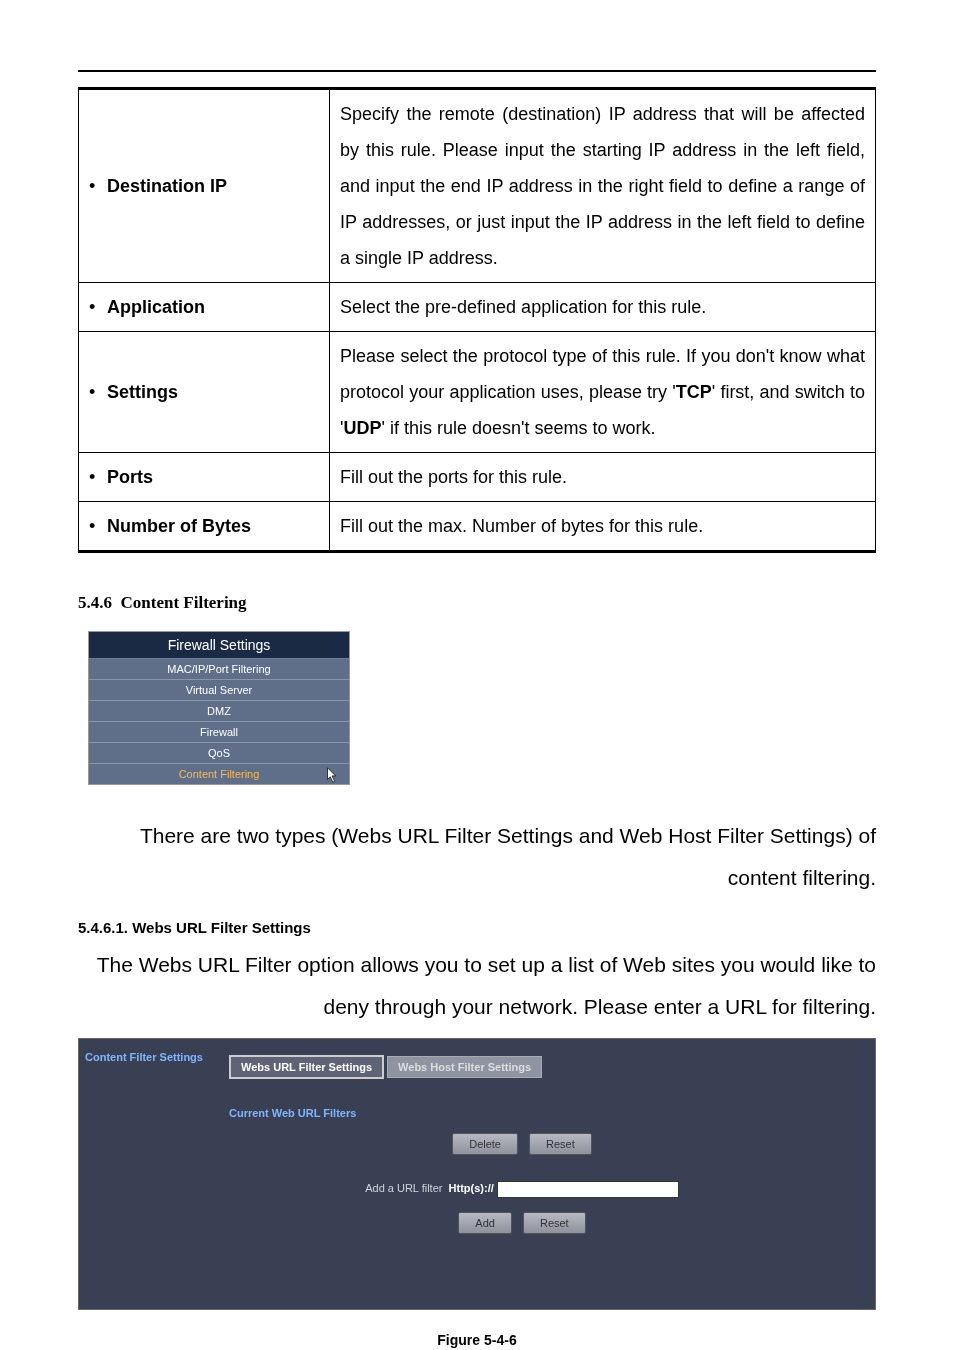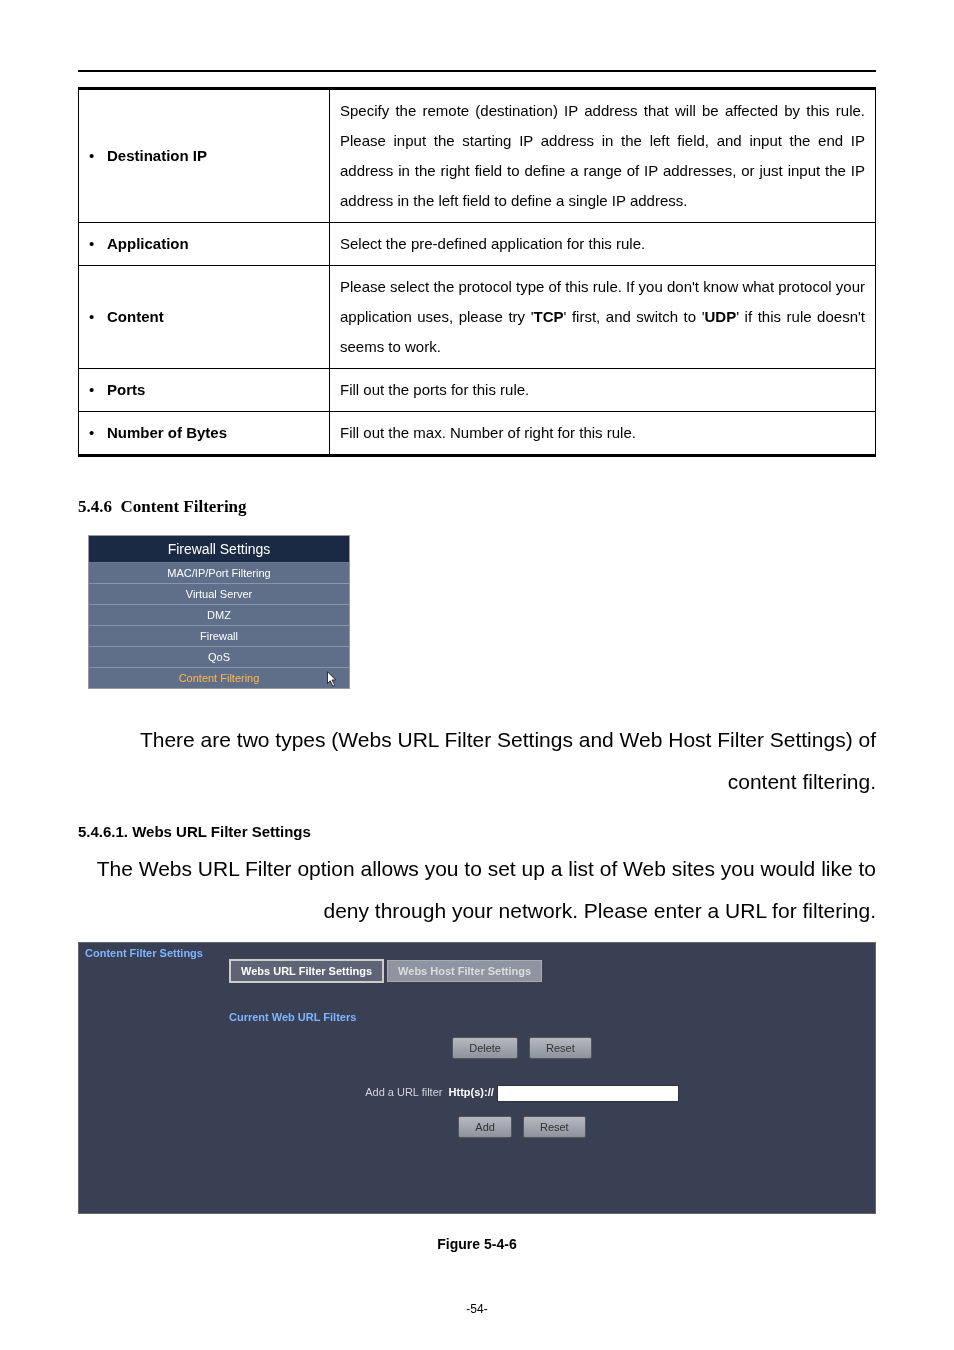--- a/index.html
+++ b/index.html
@@ -24,21 +24,21 @@
   
   table.def {
     border-collapse: collapse;
     width: 100%;
     margin: 0 0 40px 0;
   }
   table.def td {
     border: 1px solid #000;
     padding: 6px 10px;
     vertical-align: middle;
-    font-size: 15px;
+    font-size: 18px;
     line-height: 2.0;
   }
   table.def td.key {
     width: 230px;
     font-weight: bold;
   }
   table.def .thick-top td { border-top: 3px solid #000; }
   table.def .thick-bot td { border-bottom: 3px solid #000; }
   .bullet {
     display: inline-block;
@@ -107,21 +107,21 @@
     border: 1px solid #666;
     background: #3a4054;
     font-family: "Lucida Sans", "Trebuchet MS", sans-serif;
     font-size: 11px;
     color: #d0d3da;
     margin-top: 4px;
   }
   .panel-sidebar {
     width: 134px;
     float: left;
-    padding: 4px 6px;
+    padding: 12px 6px;
     box-sizing: border-box;
   }
   .panel-sidebar .title { color: #7fb5ff; font-weight: bold; font-size: 11px; }
   .panel-main {
     margin-left: 134px;
     padding: 16px 60px 24px 16px;
     min-height: 230px;
   }
   .tabs { margin-bottom: 28px; }
   .tab {
@@ -199,32 +199,32 @@
     <tbody>
         <tr class="thick-top">
       <td class="key"><span class="bullet">•</span><span>Destination IP</span></td>
       <td style="text-align:justify;">Specify the remote (destination) IP address that will be affected by this rule. Please input the starting IP address in the left field, and input the end IP address in the right field to define a range of IP addresses, or just input the IP address in the left field to define a single IP address.</td>
     </tr>
     <tr>
       <td class="key"><span class="bullet">•</span><span>Application</span></td>
       <td>Select the pre-defined application for this rule.</td>
     </tr>
     <tr>
-      <td class="key"><span class="bullet">•</span><span>Content</span></td>
+      <td class="key"><span class="bullet">•</span><span>Settings</span></td>
       <td style="text-align:justify;">
         <span>Please select the protocol type of this rule. If you don't know what protocol your application uses, please try '</span><span class="strong">TCP</span><span>' first, and switch to '</span><span class="strong">UDP</span><span>' if this rule doesn't seems to work.</span>
       </td>
     </tr>
     <tr>
       <td class="key"><span class="bullet">•</span><span>Ports</span></td>
       <td>Fill out the ports for this rule.</td>
     </tr>
     <tr class="thick-bot">
       <td class="key"><span class="bullet">•</span><span>Number of Bytes</span></td>
-      <td>Fill out the max. Number of right for this rule.</td>
+      <td>Fill out the max. Number of bytes for this rule.</td>
     </tr>
   </tbody>
     </table>
 
   <h3 class="section">
     <span>5.4.6</span>&nbsp;&nbsp;<span>Content Filtering</span>
   </h3>
 
   <div class="sidebar">
     <div class="head">Firewall Settings</div>

